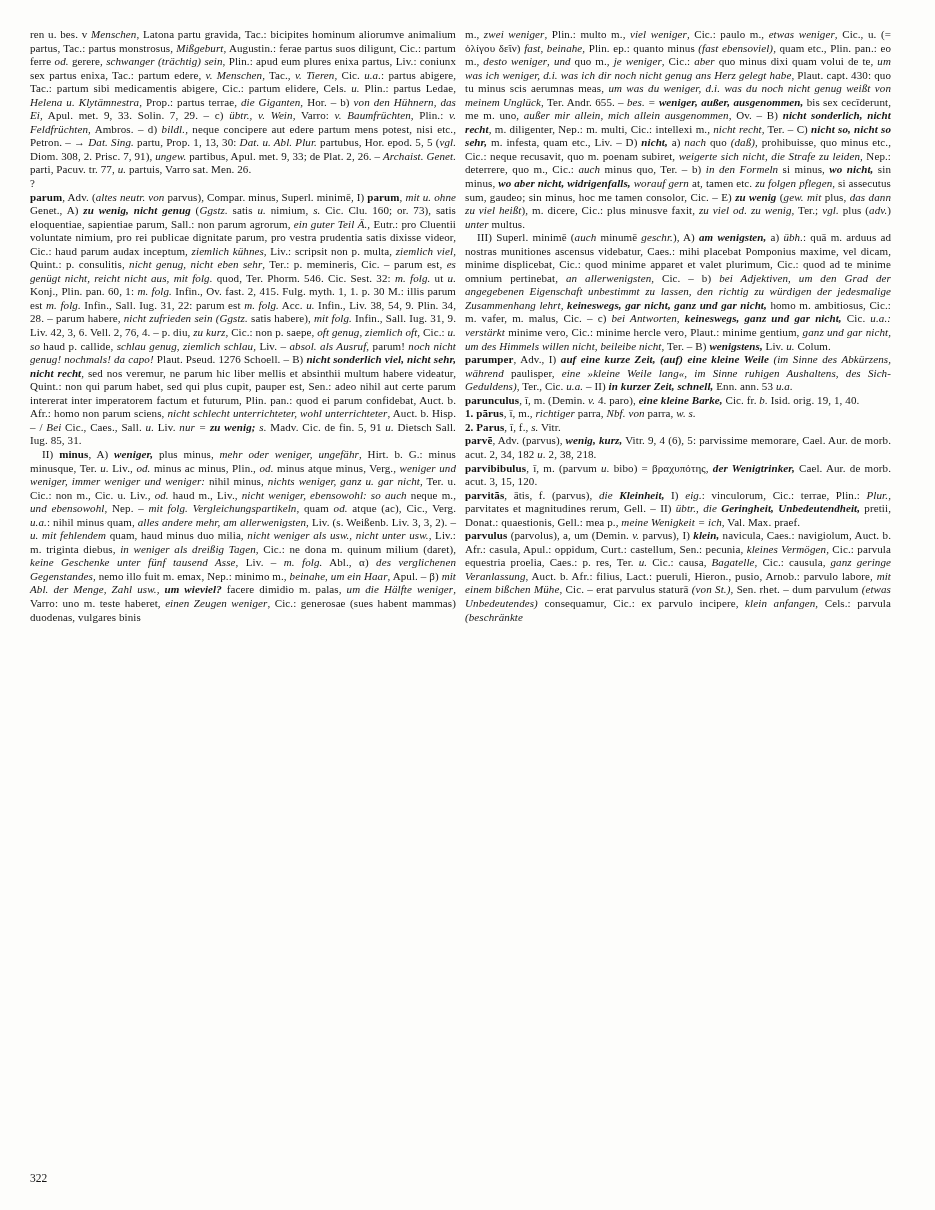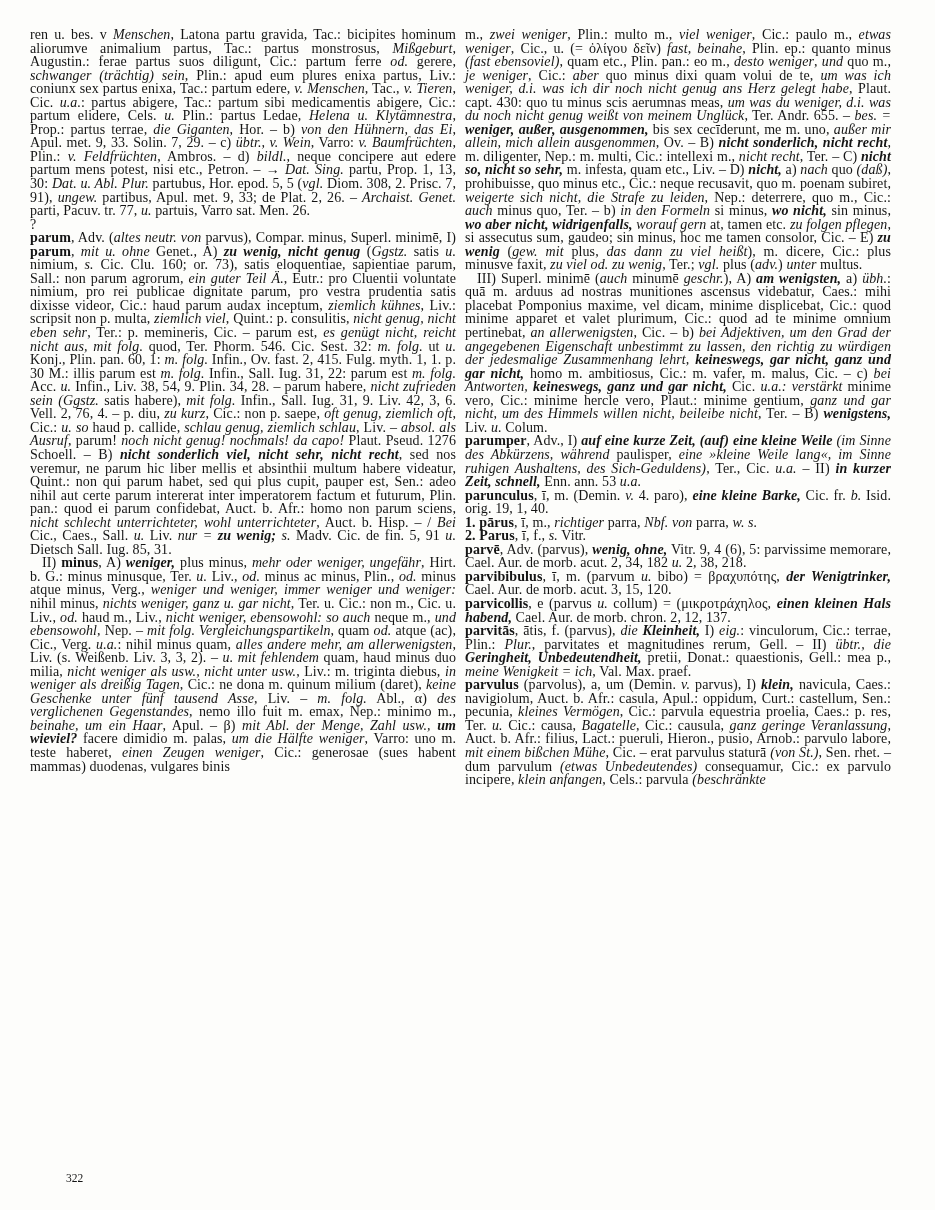--- a/index.html
+++ b/index.html
@@ -13,21 +13,21 @@
     height: 1210px;
     background: #fdfdfb;
     overflow: hidden;
     font-family: "Liberation Serif", "DejaVu Serif", serif;
     color: #141414;
   }
   .column {
     position: absolute;
     top: 28px;
     width: 426px;
-    font-size: 14px;
+    font-size: 11px;
     line-height: 13.55px;
     text-align: justify;
     letter-spacing: 0.1px;
   }
   .column.left  { left: 30px; }
   .column.right { left: 465px; }
   .para {
     margin: 0;
     padding: 0;
   }
@@ -35,40 +35,38 @@
   .b  { font-weight: bold; }
   .i  { font-style: italic; }
   .bi { font-weight: bold; font-style: italic; }
   .page-number {
     position: absolute;
     left: 30px;
     top: 1172px;
     font-size: 11.5px;
     font-family: "Liberation Serif", "DejaVu Serif", serif;
     color: #141414;
-    margin-left: 36px;
   }
 </style>
 </head>
 <body>
 
 <div class="page">
   <div class="column left">
       <p class="para"><span>ren u. bes. v </span><span class="i">Menschen</span><span>, Latona partu gravida, Tac.: bicipites hominum aliorumve animalium partus, Tac.: partus monstrosus, </span><span class="i">Mißgeburt</span><span>, Augustin.: ferae partus suos diligunt, Cic.: partum ferre </span><span class="i">od.</span><span> gerere, </span><span class="i">schwanger (trächtig) sein</span><span>, Plin.: apud eum plures enixa partus, Liv.: coniunx sex partus enixa, Tac.: partum edere, </span><span class="i">v. Menschen</span><span>, Tac., </span><span class="i">v. Tieren</span><span>, Cic. </span><span class="i">u.a.</span><span>: partus abigere, Tac.: partum sibi medicamentis abigere, Cic.: partum elidere, Cels. </span><span class="i">u.</span><span> Plin.: partus Ledae, </span><span class="i">Helena u. Klytämnestra</span><span>, Prop.: partus terrae, </span><span class="i">die Giganten</span><span>, Hor. – b) </span><span class="i">von den Hühnern, das Ei</span><span>, Apul. met. 9, 33. Solin. 7, 29. – c) </span><span class="i">übtr., v. Wein</span><span>, Varro: </span><span class="i">v. Baumfrüchten</span><span>, Plin.: </span><span class="i">v. Feldfrüchten</span><span>, Ambros. – d) </span><span class="i">bildl.</span><span>, neque concipere aut edere partum mens potest, nisi etc., Petron. – → </span><span class="i">Dat. Sing.</span><span> partu, Prop. 1, 13, 30: </span><span class="i">Dat. u. Abl. Plur.</span><span> partubus, Hor. epod. 5, 5 (</span><span class="i">vgl.</span><span> Diom. 308, 2. Prisc. 7, 91), </span><span class="i">ungew.</span><span> partibus, Apul. met. 9, 33; de Plat. 2, 26. – </span><span class="i">Archaist. Genet.</span><span> parti, Pacuv. tr. 77, </span><span class="i">u.</span><span> partuis, Varro sat. Men. 26.</span></p>
       <p class="para"><span>?</span></p>
       <p class="para"><span class="b">parum</span><span>, Adv. (</span><span class="i">altes neutr. von</span><span> parvus), Compar. minus, Superl. minimē, I) </span><span class="b">parum</span><span>, </span><span class="i">mit u. ohne</span><span> Genet., A) </span><span class="bi">zu wenig, nicht genug</span><span> (</span><span class="i">Ggstz.</span><span> satis </span><span class="i">u.</span><span> nimium, </span><span class="i">s.</span><span> Cic. Clu. 160; or. 73), satis eloquentiae, sapientiae parum, Sall.: non parum agrorum, </span><span class="i">ein guter Teil Ä.</span><span>, Eutr.: pro Cluentii voluntate nimium, pro rei publicae dignitate parum, pro vestra prudentia satis dixisse videor, Cic.: haud parum audax inceptum, </span><span class="i">ziemlich kühnes</span><span>, Liv.: scripsit non p. multa, </span><span class="i">ziemlich viel</span><span>, Quint.: p. consulitis, </span><span class="i">nicht genug, nicht eben sehr</span><span>, Ter.: p. memineris, Cic. – parum est, </span><span class="i">es genügt nicht, reicht nicht aus, mit folg.</span><span> quod, Ter. Phorm. 546. Cic. Sest. 32: </span><span class="i">m. folg.</span><span> ut </span><span class="i">u.</span><span> Konj., Plin. pan. 60, 1: </span><span class="i">m. folg.</span><span> Infin., Ov. fast. 2, 415. Fulg. myth. 1, 1. p. 30 M.: illis parum est </span><span class="i">m. folg.</span><span> Infin., Sall. Iug. 31, 22: parum est </span><span class="i">m. folg.</span><span> Acc. </span><span class="i">u.</span><span> Infin., Liv. 38, 54, 9. Plin. 34, 28. – parum habere, </span><span class="i">nicht zufrieden sein (Ggstz.</span><span> satis habere), </span><span class="i">mit folg.</span><span> Infin., Sall. Iug. 31, 9. Liv. 42, 3, 6. Vell. 2, 76, 4. – p. diu, </span><span class="i">zu kurz</span><span>, Cic.: non p. saepe, </span><span class="i">oft genug, ziemlich oft</span><span>, Cic.: </span><span class="i">u. so</span><span> haud p. callide, </span><span class="i">schlau genug, ziemlich schlau</span><span>, Liv. – </span><span class="i">absol. als Ausruf</span><span>, parum! </span><span class="i">noch nicht genug! nochmals! da capo!</span><span> Plaut. Pseud. 1276 Schoell. – B) </span><span class="bi">nicht sonderlich viel, nicht sehr, nicht recht</span><span>, sed nos veremur, ne parum hic liber mellis et absinthii multum habere videatur, Quint.: non qui parum habet, sed qui plus cupit, pauper est, Sen.: adeo nihil aut certe parum intererat inter imperatorem factum et futurum, Plin. pan.: quod ei parum confidebat, Auct. b. Afr.: homo non parum sciens, </span><span class="i">nicht schlecht unterrichteter, wohl unterrichteter</span><span>, Auct. b. Hisp. – / </span><span class="i">Bei</span><span> Cic., Caes., Sall. </span><span class="i">u.</span><span> Liv. </span><span class="i">nur =</span><span> </span><span class="bi">zu wenig;</span><span> </span><span class="i">s.</span><span> Madv. Cic. de fin. 5, 91 </span><span class="i">u.</span><span> Dietsch Sall. Iug. 85, 31.</span></p>
       <p class="para indent"><span>II) </span><span class="b">minus</span><span>, A) </span><span class="bi">weniger,</span><span> plus minus, </span><span class="i">mehr oder weniger, ungefähr</span><span>, Hirt. b. G.: minus minusque, Ter. </span><span class="i">u.</span><span> Liv., </span><span class="i">od.</span><span> minus ac minus, Plin., </span><span class="i">od.</span><span> minus atque minus, Verg., </span><span class="i">weniger und weniger, immer weniger und weniger:</span><span> nihil minus, </span><span class="i">nichts weniger, ganz u. gar nicht</span><span>, Ter. u. Cic.: non m., Cic. u. Liv., </span><span class="i">od.</span><span> haud m., Liv., </span><span class="i">nicht weniger, ebensowohl: so auch</span><span> neque m., </span><span class="i">und ebensowohl</span><span>, Nep. – </span><span class="i">mit folg. Vergleichungspartikeln</span><span>, quam </span><span class="i">od.</span><span> atque (ac), Cic., Verg. </span><span class="i">u.a.</span><span>: nihil minus quam, </span><span class="i">alles andere mehr, am allerwenigsten</span><span>, Liv. (s. Weißenb. Liv. 3, 3, 2). – </span><span class="i">u. mit fehlendem</span><span> quam, haud minus duo milia, </span><span class="i">nicht weniger als usw., nicht unter usw.</span><span>, Liv.: m. triginta diebus, </span><span class="i">in weniger als dreißig Tagen</span><span>, Cic.: ne dona m. quinum milium (daret), </span><span class="i">keine Geschenke unter fünf tausend Asse</span><span>, Liv. – </span><span class="i">m. folg.</span><span> Abl., α) </span><span class="i">des verglichenen Gegenstandes</span><span>, nemo illo fuit m. emax, Nep.: minimo m., </span><span class="i">beinahe, um ein Haar</span><span>, Apul. – β) </span><span class="i">mit Abl. der Menge, Zahl usw.,</span><span> </span><span class="bi">um wieviel?</span><span> facere dimidio m. palas, </span><span class="i">um die Hälfte weniger</span><span>, Varro: uno m. teste haberet, </span><span class="i">einen Zeugen weniger</span><span>, Cic.: generosae (sues habent mammas) duodenas, vulgares binis</span></p>
     </div>
   <div class="column right">
       <p class="para"><span>m., </span><span class="i">zwei weniger</span><span>, Plin.: multo m., </span><span class="i">viel weniger</span><span>, Cic.: paulo m., </span><span class="i">etwas weniger</span><span>, Cic., u. (= ὀλίγου δεῖν) </span><span class="i">fast, beinahe</span><span>, Plin. ep.: quanto minus </span><span class="i">(fast ebensoviel)</span><span>, quam etc., Plin. pan.: eo m., </span><span class="i">desto weniger</span><span>, </span><span class="i">und</span><span> quo m., </span><span class="i">je weniger</span><span>, Cic.: </span><span class="i">aber</span><span> quo minus dixi quam volui de te, </span><span class="i">um was ich weniger, d.i. was ich dir noch nicht genug ans Herz gelegt habe</span><span>, Plaut. capt. 430: quo tu minus scis aerumnas meas, </span><span class="i">um was du weniger, d.i. was du noch nicht genug weißt von meinem Unglück</span><span>, Ter. Andr. 655. – </span><span class="i">bes. =</span><span> </span><span class="bi">weniger, außer, ausgenommen,</span><span> bis sex cecīderunt, me m. uno, </span><span class="i">außer mir allein, mich allein ausgenommen</span><span>, Ov. – B) </span><span class="bi">nicht sonderlich, nicht recht</span><span>, m. diligenter, Nep.: m. multi, Cic.: intellexi m., </span><span class="i">nicht recht</span><span>, Ter. – C) </span><span class="bi">nicht so, nicht so sehr,</span><span> m. infesta, quam etc., Liv. – D) </span><span class="bi">nicht,</span><span> a) </span><span class="i">nach</span><span> quo </span><span class="i">(daß)</span><span>, prohibuisse, quo minus etc., Cic.: neque recusavit, quo m. poenam subiret, </span><span class="i">weigerte sich nicht, die Strafe zu leiden</span><span>, Nep.: deterrere, quo m., Cic.: </span><span class="i">auch</span><span> minus quo, Ter. – b) </span><span class="i">in den Formeln</span><span> si minus, </span><span class="bi">wo nicht,</span><span> sin minus, </span><span class="bi">wo aber nicht, widrigenfalls,</span><span> </span><span class="i">worauf gern</span><span> at, tamen etc. </span><span class="i">zu folgen pflegen</span><span>, si assecutus sum, gaudeo; sin minus, hoc me tamen consolor, Cic. – E) </span><span class="bi">zu wenig</span><span> (</span><span class="i">gew. mit</span><span> plus, </span><span class="i">das dann zu viel heißt</span><span>), m. dicere, Cic.: plus minusve faxit, </span><span class="i">zu viel od. zu wenig</span><span>, Ter.; </span><span class="i">vgl.</span><span> plus (</span><span class="i">adv.</span><span>) </span><span class="i">unter</span><span> multus.</span></p>
       <p class="para indent"><span>III) Superl. minimē (</span><span class="i">auch</span><span> minumē </span><span class="i">geschr.</span><span>), A) </span><span class="bi">am wenigsten,</span><span> a) </span><span class="i">übh.</span><span>: quā m. arduus ad nostras munitiones ascensus videbatur, Caes.: mihi placebat Pomponius maxime, vel dicam, minime displicebat, Cic.: quod minime apparet et valet plurimum, Cic.: quod ad te minime omnium pertinebat, </span><span class="i">an allerwenigsten</span><span>, Cic. – b) </span><span class="i">bei Adjektiven, um den Grad der angegebenen Eigenschaft unbestimmt zu lassen, den richtig zu würdigen der jedesmalige Zusammenhang lehrt,</span><span> </span><span class="bi">keineswegs, gar nicht, ganz und gar nicht,</span><span> homo m. ambitiosus, Cic.: m. vafer, m. malus, Cic. – c) </span><span class="i">bei Antworten,</span><span> </span><span class="bi">keineswegs, ganz und gar nicht,</span><span> Cic. </span><span class="i">u.a.: verstärkt</span><span> minime vero, Cic.: minime hercle vero, Plaut.: minime gentium, </span><span class="i">ganz und gar nicht, um des Himmels willen nicht, beileibe nicht</span><span>, Ter. – B) </span><span class="bi">wenigstens,</span><span> Liv. </span><span class="i">u.</span><span> Colum.</span></p>
       <p class="para"><span class="b">parumper</span><span>, Adv., I) </span><span class="bi">auf eine kurze Zeit, (auf) eine kleine Weile</span><span> </span><span class="i">(im Sinne des Abkürzens, während</span><span> paulisper, </span><span class="i">eine »kleine Weile lang«, im Sinne ruhigen Aushaltens, des Sich-Geduldens)</span><span>, Ter., Cic. </span><span class="i">u.a.</span><span> – II) </span><span class="bi">in kurzer Zeit, schnell,</span><span> Enn. ann. 53 </span><span class="i">u.a.</span></p>
       <p class="para"><span class="b">parunculus</span><span>, ī, m. (Demin. </span><span class="i">v.</span><span> 4. paro), </span><span class="bi">eine kleine Barke,</span><span> Cic. fr. </span><span class="i">b.</span><span> Isid. orig. 19, 1, 40.</span></p>
       <p class="para"><span class="b">1. pārus</span><span>, ī, m., </span><span class="i">richtiger</span><span> parra, </span><span class="i">Nbf. von</span><span> parra, </span><span class="i">w. s.</span></p>
       <p class="para"><span class="b">2. Parus</span><span>, ī, f., </span><span class="i">s.</span><span> Vitr.</span></p>
-      <p class="para"><span class="b">parvē</span><span>, Adv. (parvus), </span><span class="bi">wenig, ohne,</span><span> Vitr. 9, 4 (6), 5: parvissime memorare, Cael. Aur. de morb. acut. 2, 34, 182 </span><span class="i">u.</span><span> 2, 38, 218.</span></p>
+      <p class="para"><span class="b">parvē</span><span>, Adv. (parvus), </span><span class="bi">wenig, kurz,</span><span> Vitr. 9, 4 (6), 5: parvissime memorare, Cael. Aur. de morb. acut. 2, 34, 182 </span><span class="i">u.</span><span> 2, 38, 218.</span></p>
       <p class="para"><span class="b">parvibibulus</span><span>, ī, m. (parvum </span><span class="i">u.</span><span> bibo) = βραχυπότης, </span><span class="bi">der Wenigtrinker,</span><span> Cael. Aur. de morb. acut. 3, 15, 120.</span></p>
-      <p class="para"><span class="b">parvicollis</span><span>, e (parvus </span><span class="i">u.</span><span> collum) = (μικροτράχηλος, </span><span class="bi">einen kleinen Hals habend,</span><span> Cael. Aur. de morb. chron. 2, 12, 137.</span></p>
       <p class="para"><span class="b">parvitās</span><span>, ātis, f. (parvus), </span><span class="i">die</span><span> </span><span class="bi">Kleinheit,</span><span> I) </span><span class="i">eig.</span><span>: vinculorum, Cic.: terrae, Plin.: </span><span class="i">Plur.</span><span>, parvitates et magnitudines rerum, Gell. – II) </span><span class="i">übtr., die</span><span> </span><span class="bi">Geringheit, Unbedeutendheit,</span><span> pretii, Donat.: quaestionis, Gell.: mea p., </span><span class="i">meine Wenigkeit = ich</span><span>, Val. Max. praef.</span></p>
       <p class="para"><span class="b">parvulus</span><span> (parvolus), a, um (Demin. </span><span class="i">v.</span><span> parvus), I) </span><span class="bi">klein,</span><span> navicula, Caes.: navigiolum, Auct. b. Afr.: casula, Apul.: oppidum, Curt.: castellum, Sen.: pecunia, </span><span class="i">kleines Vermögen</span><span>, Cic.: parvula equestria proelia, Caes.: p. res, Ter. </span><span class="i">u.</span><span> Cic.: causa, </span><span class="i">Bagatelle</span><span>, Cic.: causula, </span><span class="i">ganz geringe Veranlassung</span><span>, Auct. b. Afr.: filius, Lact.: pueruli, Hieron., pusio, Arnob.: parvulo labore, </span><span class="i">mit einem bißchen Mühe</span><span>, Cic. – erat parvulus staturā </span><span class="i">(von St.)</span><span>, Sen. rhet. – dum parvulum </span><span class="i">(etwas Unbedeutendes)</span><span> consequamur, Cic.: ex parvulo incipere, </span><span class="i">klein anfangen</span><span>, Cels.: parvula </span><span class="i">(beschränkte</span></p>
     </div>
   <div class="page-number">322</div>
 </div>
 
 </body></html>

